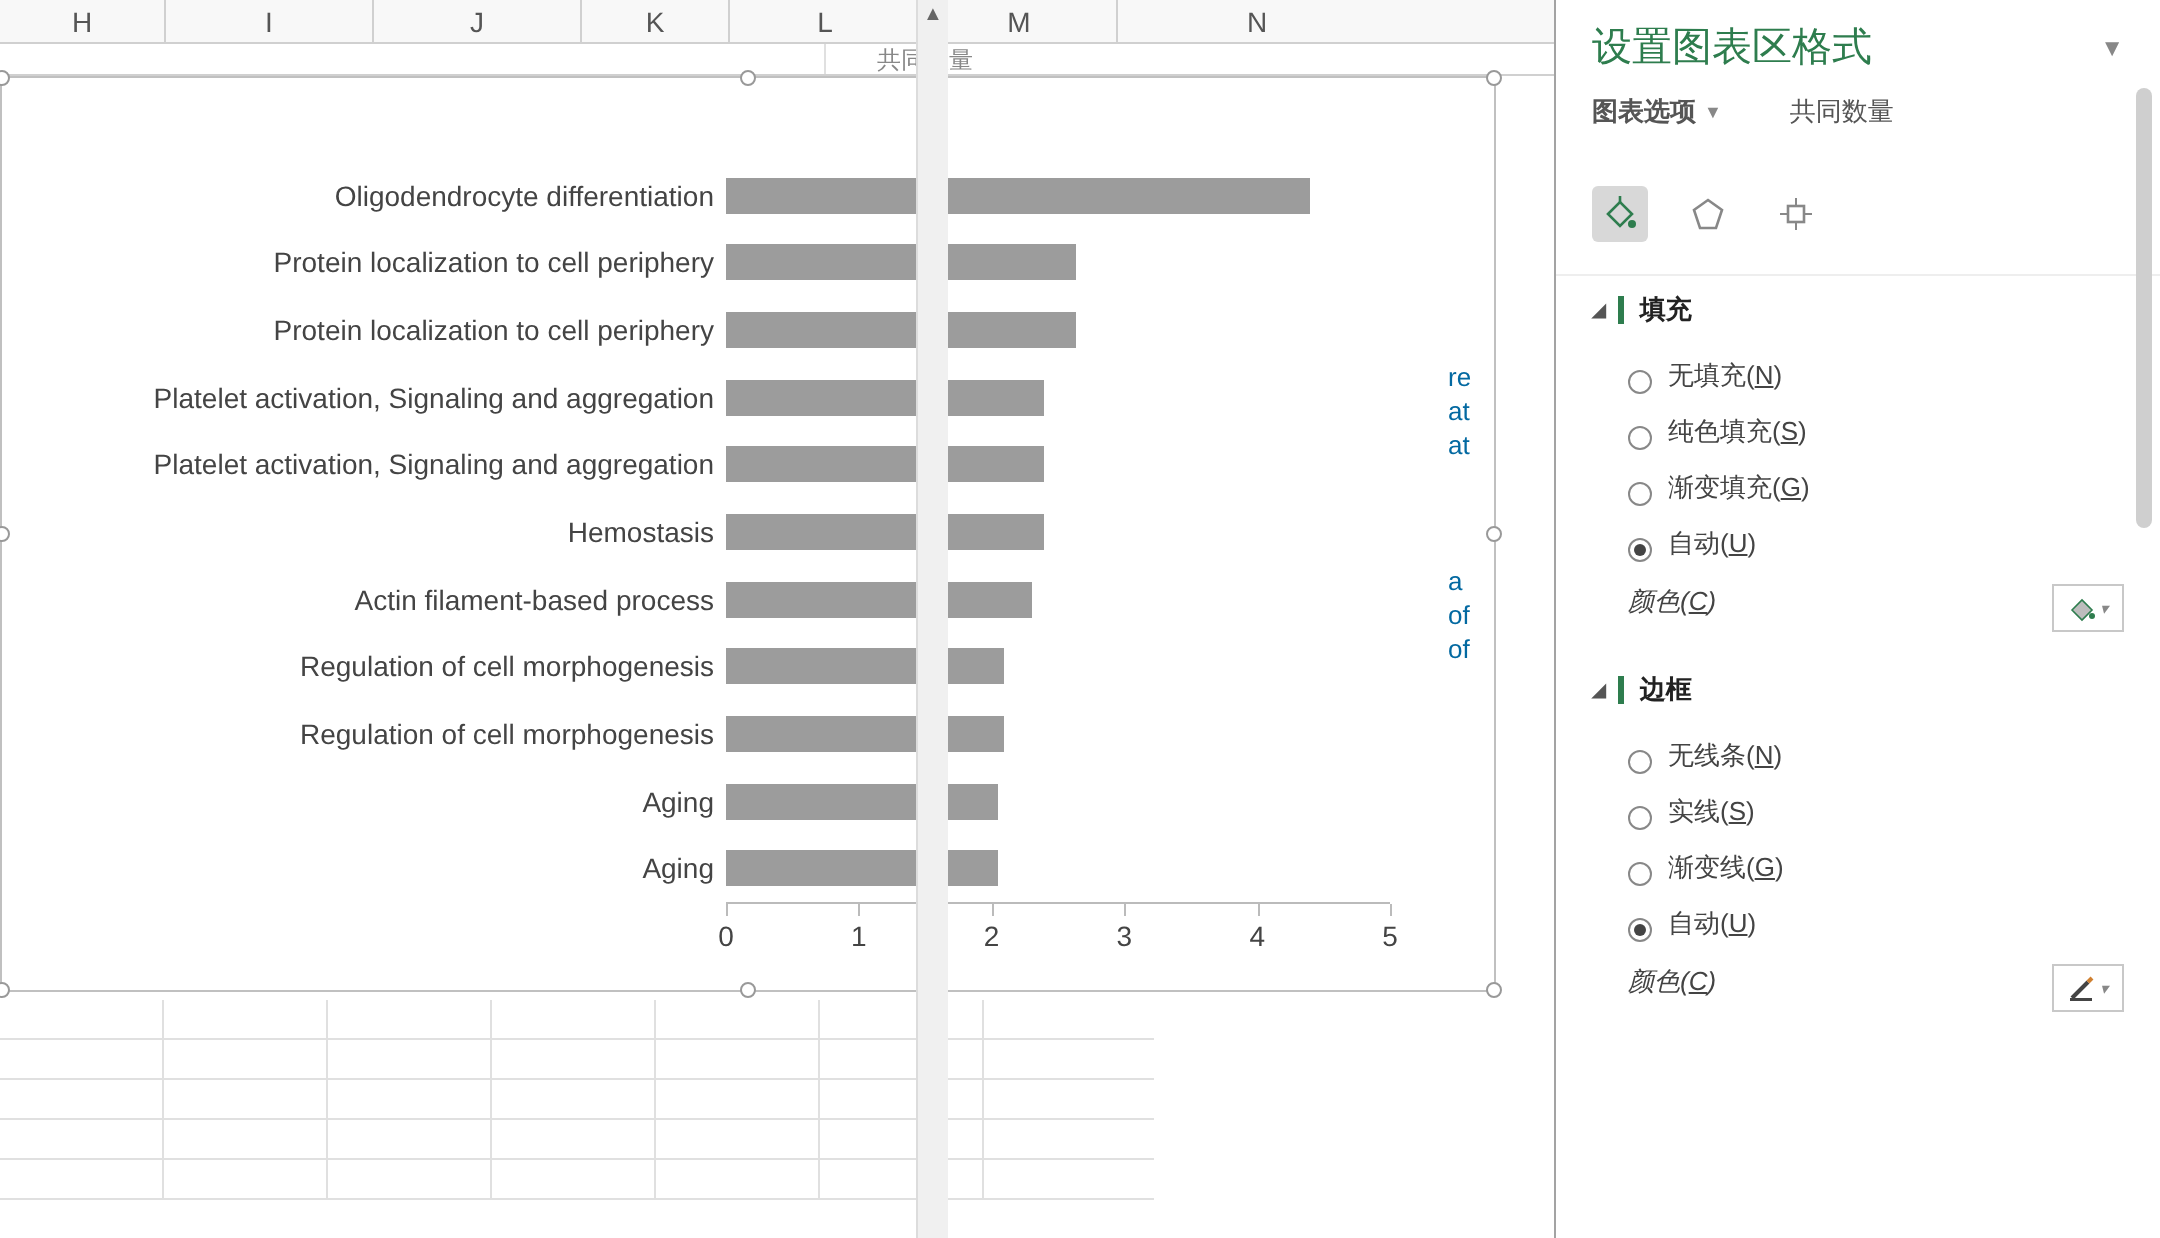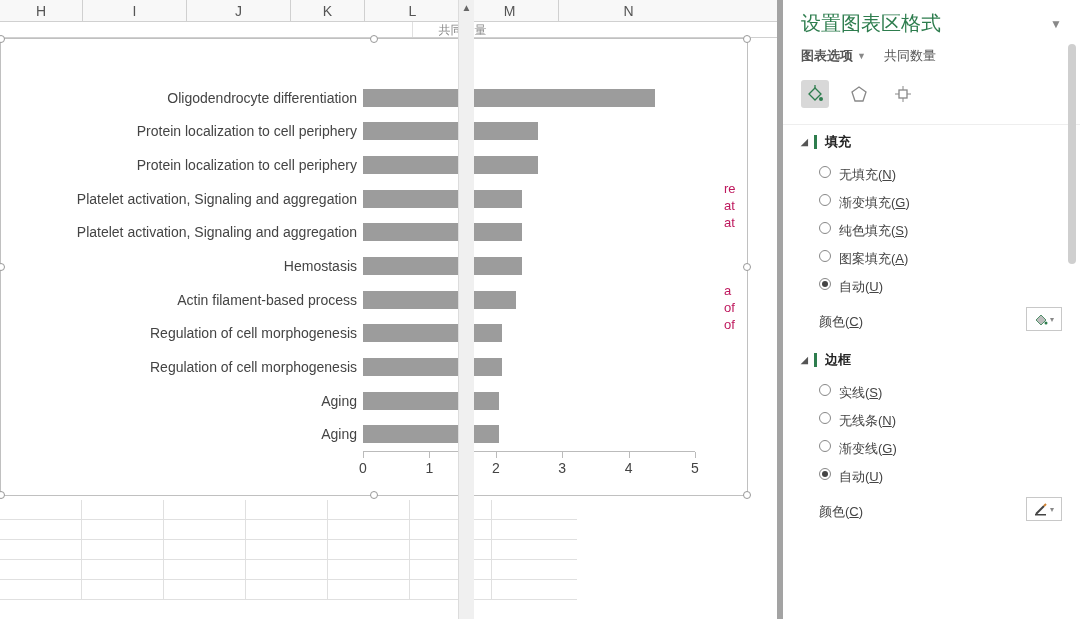--- a/index.html
+++ b/index.html
@@ -126,21 +126,21 @@
     .grid-cell {
       width: 82px;
       border-right: 1px solid #e0e0e0;
     }
     .side-text {
       position: absolute;
       left: 724px;
       top: 180px;
       width: 20px;
       font-size: 13px;
-      color: #be185d;
+      color: #0369a1;
       line-height: 17px;
     }
     .side-text div { height: 17px; overflow: hidden; }
     .vscroll {
       position: absolute;
       right: 303px;
       top: 0;
       bottom: 0;
       width: 16px;
       background: #f0f0f0;
@@ -149,21 +149,21 @@
     .vscroll .arrow {
       height: 16px;
       text-align: center;
       line-height: 16px;
       color: #666;
       font-size: 10px;
     }
     
     .panel {
       width: 303px;
-      border-left: 6px solid #a3a3a3;
+      border-left: 1px solid #a3a3a3;
       background: #fff;
       padding: 10px 18px 0 18px;
       position: relative;
       font-size: 13px;
       color: #444;
     }
     .panel-title {
       color: #2e7d4e;
       font-size: 20px;
       font-weight: 400;
@@ -186,22 +186,22 @@
     .bodyscroll .thumb {
       position: absolute;
       top: 0;
       height: 220px;
       width: 8px;
       background: #cfcfcf;
       border-radius: 4px;
     }
     .tabs {
       display: flex;
-      gap: 18px;
-      margin-bottom: 15px;
+      gap: 34px;
+      margin-bottom: 28px;
       align-items: center;
       color: #555;
       font-size: 13px;
     }
     .tabs .tab { display: flex; align-items: center; gap: 4px; cursor: pointer; }
     .tabs .dd-glyph { font-size: 9px; color: #888; }
     .tool-icons {
       display: flex;
       gap: 16px;
       margin-bottom: 16px;
@@ -225,38 +225,39 @@
       color: #222;
       margin: 8px 0 10px 0;
       cursor: pointer;
     }
     .section-head .tri { font-size: 9px; color: #555; }
     .section-head .bar {
       width: 3px; height: 14px; background: #2e7d4e; margin-right: 2px;
     }
     .radio-row {
       display: flex;
-      align-items: flex-start;
+      align-items: flex-end;
       gap: 8px;
       padding: 5px 0 5px 18px;
       cursor: pointer;
     }
     .radio {
       width: 12px; height: 12px; border: 1px solid #888; border-radius: 50%;
       position: relative; flex-shrink: 0;
     }
     .radio.checked::after {
       content: ""; position: absolute; inset: 2px; background: #444; border-radius: 50%;
     }
     .underline-char { text-decoration: underline; }
     .field-row {
       display: flex;
-      align-items: flex-end;
+      align-items: flex-start;
       justify-content: space-between;
       padding: 6px 0 6px 18px;
+      font-style: italic;
     }
     .btn-well {
       width: 36px; height: 24px;
       border: 1px solid #c8c8c8;
       display: flex; align-items: center; justify-content: center;
       font-size: 10px; color: #666;
       background: #fff;
       cursor: pointer;
     }
     .btn-well svg { margin-right: 2px; }
@@ -441,29 +442,25 @@
     <span class="bar"></span>
     <span>填充</span>
   </div>
   <div id="fill-options">
       <div class="radio-row">
         <span class="radio"></span>
         <span>无填充(<span class="underline-char">N</span>)</span>
       </div>
       <div class="radio-row">
         <span class="radio"></span>
+        <span>纯色填充(<span class="underline-char">S</span>)</span>
+      </div>
+      <div class="radio-row">
+        <span class="radio"></span>
         <span>渐变填充(<span class="underline-char">G</span>)</span>
-      </div>
-      <div class="radio-row">
-        <span class="radio"></span>
-        <span>纯色填充(<span class="underline-char">S</span>)</span>
-      </div>
-      <div class="radio-row">
-        <span class="radio"></span>
-        <span>图案填充(<span class="underline-char">A</span>)</span>
       </div>
       <div class="radio-row">
         <span class="radio checked"></span>
         <span>自动(<span class="underline-char">U</span>)</span>
       </div>
     </div>
   <div class="field-row">
     <span>
       <span>颜色</span>(<span class="underline-char">C</span>)
     </span>
@@ -477,25 +474,25 @@
   </div>
 
   <div class="section-head" style="margin-top:14px;">
     <span class="tri">◢</span>
     <span class="bar"></span>
     <span>边框</span>
   </div>
   <div id="border-options">
       <div class="radio-row">
         <span class="radio"></span>
+        <span>无线条(<span class="underline-char">N</span>)</span>
+      </div>
+      <div class="radio-row">
+        <span class="radio"></span>
         <span>实线(<span class="underline-char">S</span>)</span>
-      </div>
-      <div class="radio-row">
-        <span class="radio"></span>
-        <span>无线条(<span class="underline-char">N</span>)</span>
       </div>
       <div class="radio-row">
         <span class="radio"></span>
         <span>渐变线(<span class="underline-char">G</span>)</span>
       </div>
       <div class="radio-row">
         <span class="radio checked"></span>
         <span>自动(<span class="underline-char">U</span>)</span>
       </div>
     </div>

